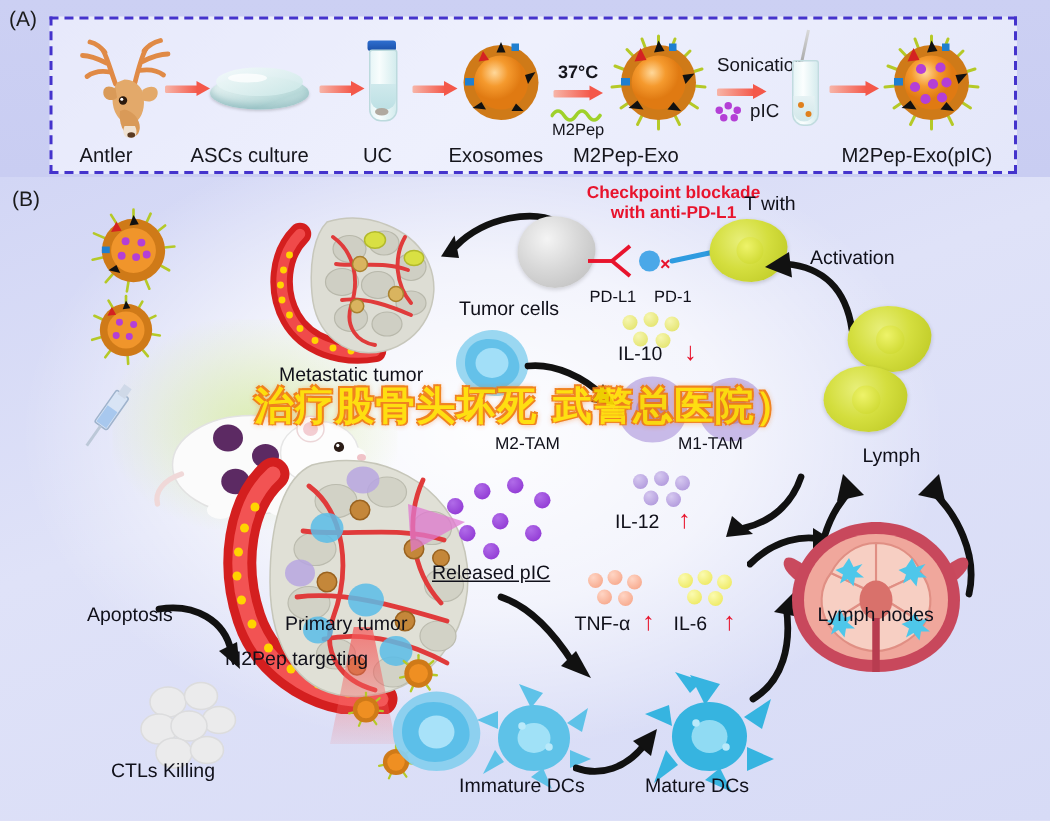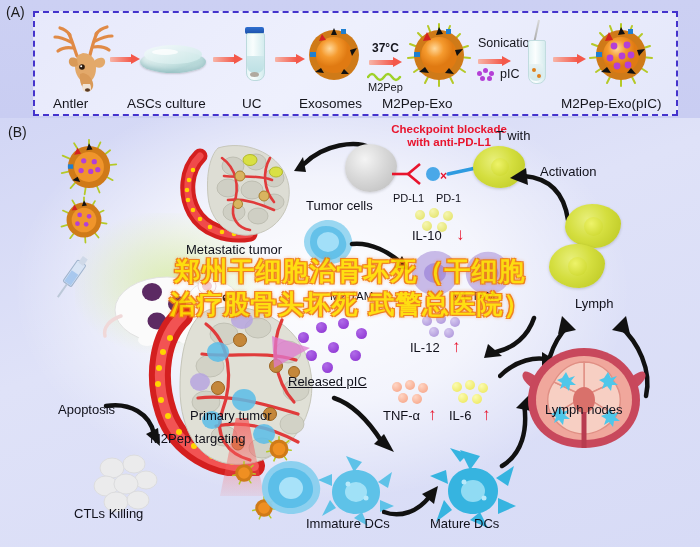--- a/index.html
+++ b/index.html
@@ -848,17 +848,16 @@
         <path d="M44 34 l4 -6 l3 6 l6 -2 l-4 5 l5 4 l-6 0 l-1 6 l-4 -5 l-5 3 l2 -6 l-5 -3 Z"></path>
         <path d="M86 34 l4 -6 l3 6 l6 -2 l-4 5 l5 4 l-6 0 l-1 6 l-4 -5 l-5 3 l2 -6 l-5 -3 Z"></path>
         <path d="M38 68 l4 -6 l3 6 l6 -2 l-4 5 l5 4 l-6 0 l-1 6 l-4 -5 l-5 3 l2 -6 l-5 -3 Z"></path>
         <path d="M88 70 l4 -6 l3 6 l6 -2 l-4 5 l5 4 l-6 0 l-1 6 l-4 -5 l-5 3 l2 -6 l-5 -3 Z"></path>
       </g>
     </svg>
     <div class="bLabel" style="left:545px;top:284px;">Lymph nodes</div>
   </div>
 
   <div id="watermark">
-    <div>郑州干细胞治骨坏死（干细胞</div>
     <div>治疗股骨头坏死 武警总医院）</div>
   </div>
 
 </div>
 
 </body></html>

